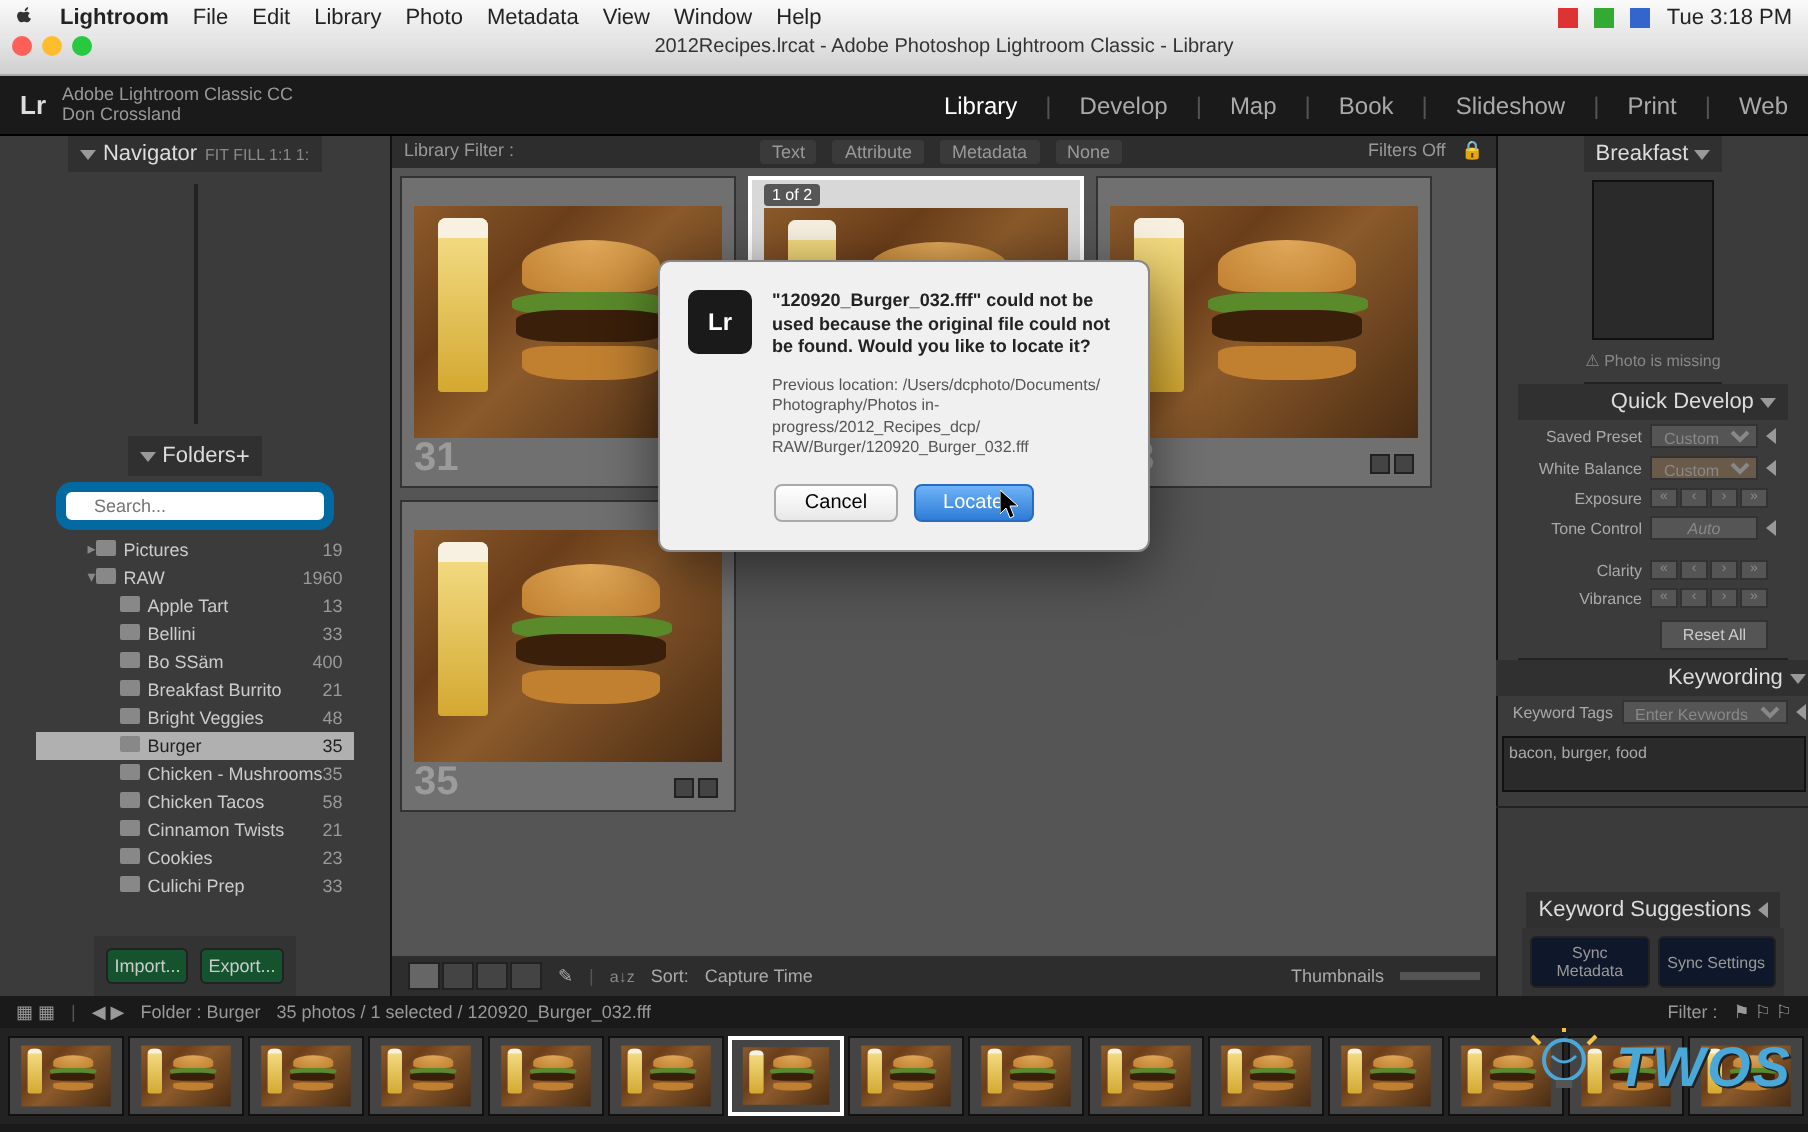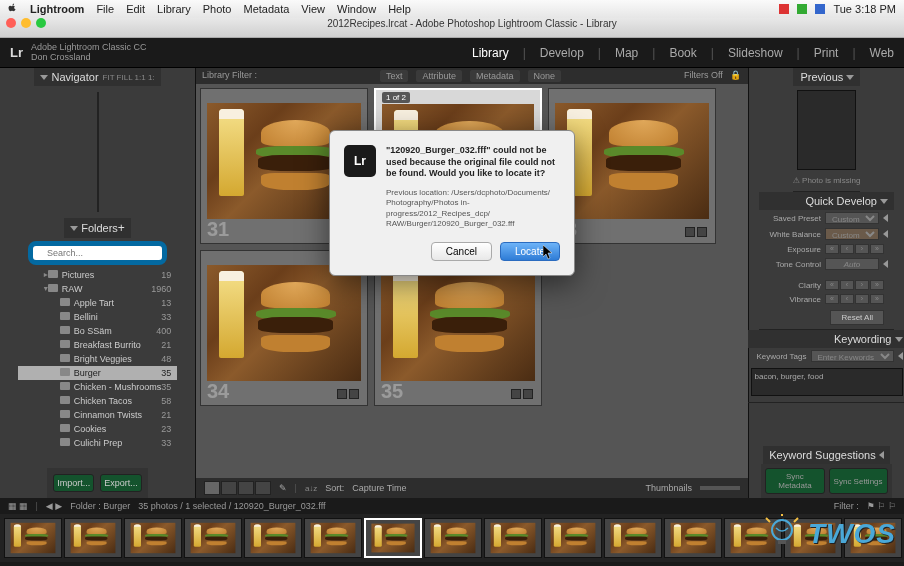--- a/index.html
+++ b/index.html
@@ -92,37 +92,37 @@
 .missing-note { text-align: center; color: #888; font-size: 8px; padding: 2px 0 6px; }
 .qd-row { display: flex; align-items: center; padding: 2px 6px; font-size: 8px; gap: 4px; }
 .qd-row .lbl { width: 56px; text-align: right; color: #aaa; }
 .qd-select { flex: 1; background: #555; border: 1px solid #333; color: #888; font-size: 8px; padding: 1px 2px; height: 12px; }
 .qd-btns { display: flex; gap: 1px; }
 .qd-btns span { width: 14px; height: 10px; background: #555; border: 1px solid #333; display: inline-block; font-size: 7px; text-align: center; color: #888; cursor: pointer; }
 .qd-reset { text-align: right; padding: 4px 10px; }
 .qd-reset button { background: #555; border: 1px solid #333; color: #ccc; font-size: 8px; padding: 2px 10px; cursor: pointer; }
 .keyword-input { width: calc(100% - 12px); margin: 4px 6px; background: #2a2a2a; border: 1px solid #111; color: #aaa; font-size: 8px; padding: 3px; height: 28px; resize: none; }
 .sync-btns { display: flex; gap: 4px; padding: 4px; background: #333; }
-.sync-btns button { flex:1; background: #14532d; border: 1px solid #222; color: #999; font-size: 8px; padding: 3px; border-radius: 3px; cursor: pointer; }
+.sync-btns button { flex:1; background: #0f172a; border: 1px solid #222; color: #999; font-size: 8px; padding: 3px; border-radius: 3px; cursor: pointer; }
 
 
 .status-line { background: #1a1a1a; padding: 3px 8px; font-size: 9px; color: #999; display: flex; align-items: center; gap: 8px; }
 .status-line .sep { color: #555; }
 .filmstrip { background: #222; height: 48px; display: flex; padding: 4px; gap: 2px; overflow-x: hidden; }
 .film-thumb { width: 58px; height: 40px; background: #444; border: 1px solid #111; position: relative; overflow: hidden; flex-shrink: 0; }
 .film-thumb.selected { border: 2px solid #fff; }
 
 
 .dialog-overlay { position: absolute; inset: 0; display: flex; align-items: flex-start; justify-content: center; pointer-events: none; }
 .dialog { margin-top: 130px; width: 246px; background: #f0f0f0; border: 1px solid #888; border-radius: 6px; box-shadow: 0 8px 30px rgba(0,0,0,0.5); padding: 14px; color: #222; pointer-events: auto; }
 .dialog-row { display: flex; gap: 10px; }
 .dialog-icon { width: 32px; height: 32px; background: #1a1a1a; border-radius: 5px; display: flex; align-items: center; justify-content: center; color: #fff; font-size: 12px; font-weight: bold; flex-shrink: 0; }
 .dialog-msg { font-size: 9px; font-weight: bold; line-height: 1.3; }
 .dialog-sub { font-size: 8px; color: #555; margin-top: 8px; line-height: 1.3; }
-.dialog-btns { margin-top: 12px; display: flex; justify-content: flex-end; gap: 8px; }
+.dialog-btns { margin-top: 12px; display: flex; justify-content: center; gap: 8px; }
 .dialog-btns button { font-size: 10px; padding: 3px 14px; border-radius: 4px; border: 1px solid #aaa; background: linear-gradient(#fff,#e8e8e8); cursor: pointer; }
 .dialog-btns button.primary { background: linear-gradient(#6db3f8,#2e7cd6); color: #fff; border-color: #2a6bbf; position: relative; }
 .cursor { position: absolute; width: 12px; height: 16px; right: 4px; top: 2px; }
 .cursor svg { width: 100%; height: 100%; }
 
 
 .watermark { position: absolute; right: 8px; bottom: 12px; display: flex; align-items: center; gap: 6px; font-size: 28px; font-weight: 900; color: #4aa8d8; letter-spacing: 1px; font-style: italic; text-shadow: 1px 1px 0 #222; }
 .bulb { width: 40px; height: 40px; }
 
 .chev { font-size: 8px; color: #888; }
@@ -356,36 +356,20 @@
         <div class="cell">
           <div class="thumb">
             <div class="burger-img">
               <div class="beer"></div>
               <div class="bun-top"></div>
               <div class="lettuce"></div>
               <div class="patty"></div>
               <div class="bun-bot"></div>
             </div>
           </div>
-          <div class="cell-num ">34</div>
-          <div class="flags">
-            <span class="flag-box"></span>
-            <span class="flag-box"></span>
-          </div>
-        </div>
-        <div class="cell">
-          <div class="thumb">
-            <div class="burger-img">
-              <div class="beer"></div>
-              <div class="bun-top"></div>
-              <div class="lettuce"></div>
-              <div class="patty"></div>
-              <div class="bun-bot"></div>
-            </div>
-          </div>
           <div class="cell-num ">35</div>
           <div class="flags">
             <span class="flag-box"></span>
             <span class="flag-box"></span>
           </div>
         </div>
       </div>
     <div class="toolbar">
       <div class="view-toggle">
         <span class="active"></span>
@@ -401,21 +385,21 @@
       <span class="spacer" style="flex:1;"></span>
       <span>Thumbnails</span>
       <span style="width:40px;height:4px;background:#555;display:inline-block;"></span>
     </div>
   </div>
 
   <div class="panel panel-right">
     <div class="rpanel-section">
       <div class="phead">
         <span class="spacer"></span>
-        <span>Previous</span>&nbsp;
+        <span>Breakfast</span>&nbsp;
         <span class="triangle down"></span>
       </div>
       <div class="histogram"></div>
       <div class="missing-note">⚠ <span>Photo is missing</span></div>
     </div>
     <div class="rpanel-section">
       <div class="phead">
         <span class="spacer"></span>
         <span>Quick Develop</span>&nbsp;
         <span class="triangle down"></span>

